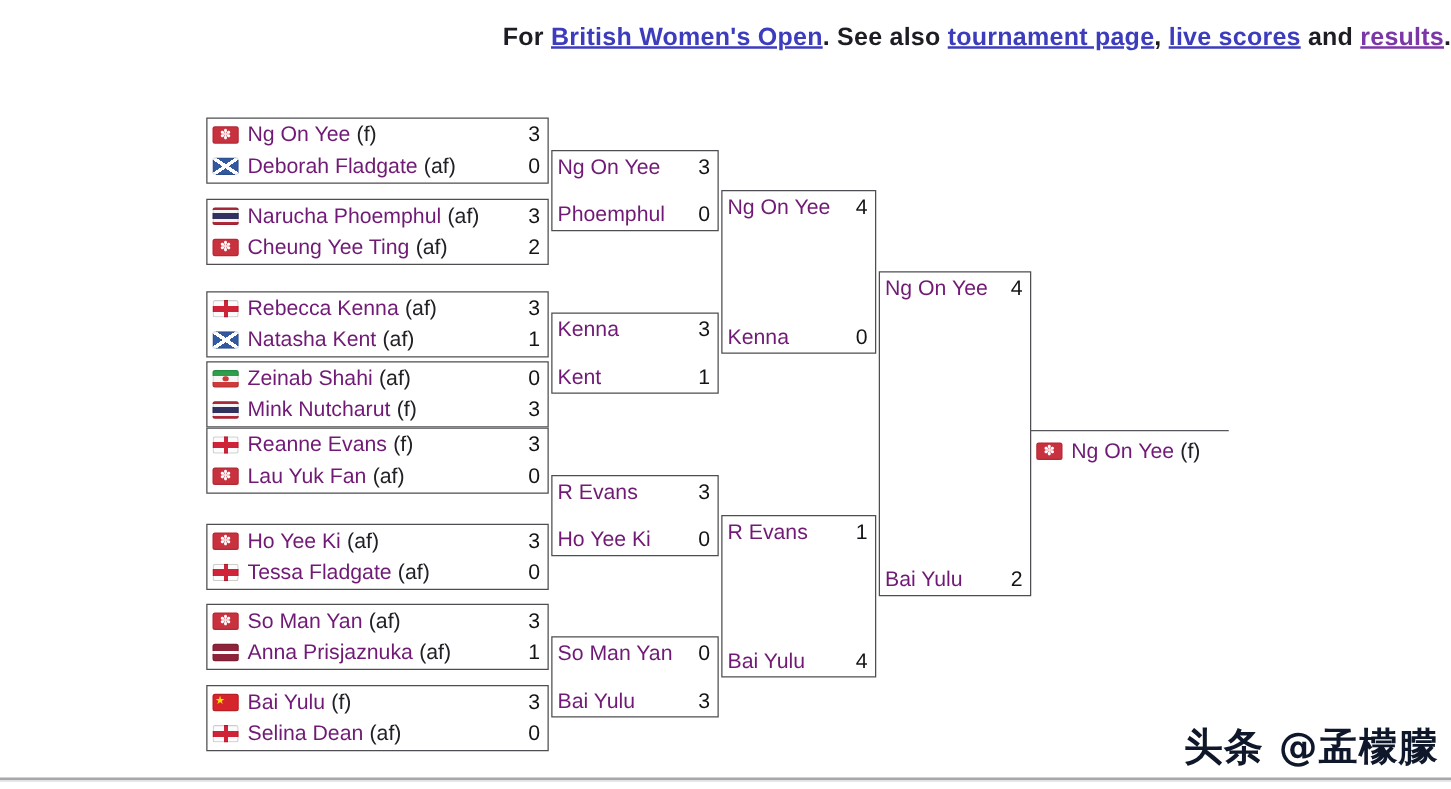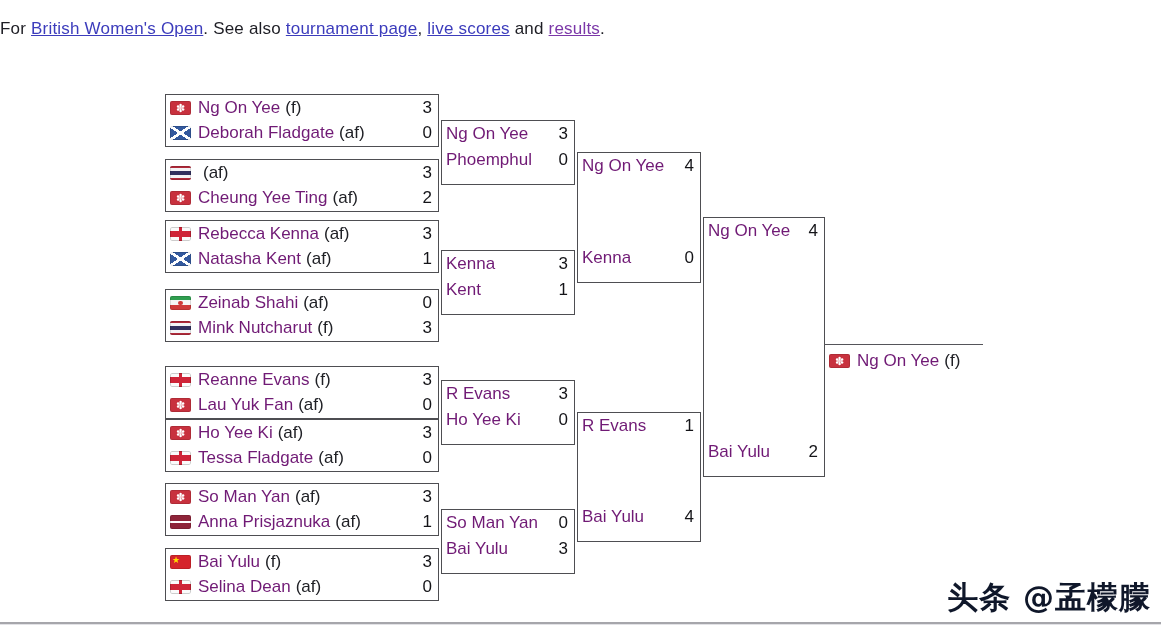--- a/index.html
+++ b/index.html
@@ -2,37 +2,37 @@
 <html><head>
 <meta charset="utf-8">
 <style>
   html,body{margin:0;padding:0;}
   body{
     width:1161px;height:631px;position:relative;overflow:hidden;background:#fff;
     font-family:"Liberation Sans","DejaVu Sans",sans-serif;
   }
   
   .header{
-    position:absolute;top:19px;left:0;right:0;text-align:left;
-    font-size:17px;color:#1d1d24;letter-spacing:.2px;
+    position:absolute;top:19px;left:0;right:0;text-align:right;
+    font-size:20px;color:#1d1d24;letter-spacing:.2px;font-weight:bold;
   }
   .header a{cursor:pointer;}
   .hlink{color:#3c3cbc;text-decoration:underline;}
   .hlink.visited{color:#7b37a8;}
   
   .box{position:absolute;background:#fff;border:1px solid #4e4e52;box-sizing:border-box;}
   .r1{left:165px;width:274px;height:53px;}
   .qf{left:441px;width:134px;height:65px;}
   .sf{left:577px;width:124px;}
   .fin{left:703px;width:122px;top:217px;height:260px;}
   .row{
     position:absolute;left:0;right:0;height:25px;box-sizing:border-box;
     display:flex;align-items:center;padding:0 6px 0 4px;font-size:17px;white-space:nowrap;
   }
-  .row.t{top:0;} .row.b{bottom:12px;} .row.r2{top:25px;}
+  .row.t{top:0;} .row.b{bottom:0;} .row.r2{top:25px;}
   .pname{color:#701a75;text-decoration:none;cursor:pointer;}
   .suffix{color:#202126;margin-left:5px;}
   .score{margin-left:auto;color:#141418;padding-left:4px;}
   
   .winner-line{position:absolute;left:824px;top:344px;width:159px;height:0;border-top:1px solid #55555a;}
   .winner-row{
     position:absolute;left:829px;top:348px;height:26px;display:flex;align-items:center;
     font-size:17px;white-space:nowrap;
   }
   
@@ -91,32 +91,33 @@
     <span class="flag f-sco"></span>
     <a class="pname">Deborah Fladgate</a>
     <span class="suffix">(af)</span>
     <span class="score">0</span>
   </div>
 </div>
 
 <div class="box r1" style="top:159px">
   <div class="row t">
     <span class="flag f-tha"></span>
+    <a class="pname">Narucha Phoemphul</a>
     <span class="suffix">(af)</span>
     <span class="score">3</span>
   </div>
   <div class="row r2">
     <span class="flag f-hkg"></span>
     <a class="pname">Cheung Yee Ting</a>
     <span class="suffix">(af)</span>
     <span class="score">2</span>
   </div>
 </div>
 
-<div class="box r1" style="top:220px">
+<div class="box r1" style="top:233px">
   <div class="row t">
     <span class="flag f-eng"></span>
     <a class="pname">Rebecca Kenna</a>
     <span class="suffix">(af)</span>
     <span class="score">3</span>
   </div>
   <div class="row r2">
     <span class="flag f-sco"></span>
     <a class="pname">Natasha Kent</a>
     <span class="suffix">(af)</span>
@@ -132,21 +133,21 @@
     <span class="score">0</span>
   </div>
   <div class="row r2">
     <span class="flag f-tha"></span>
     <a class="pname">Mink Nutcharut</a>
     <span class="suffix">(f)</span>
     <span class="score">3</span>
   </div>
 </div>
 
-<div class="box r1" style="top:366px">
+<div class="box r1" style="top:342px">
   <div class="row t">
     <span class="flag f-eng"></span>
     <a class="pname">Reanne Evans</a>
     <span class="suffix">(f)</span>
     <span class="score">3</span>
   </div>
   <div class="row r2">
     <span class="flag f-hkg"></span>
     <a class="pname">Lau Yuk Fan</a>
     <span class="suffix">(af)</span>

